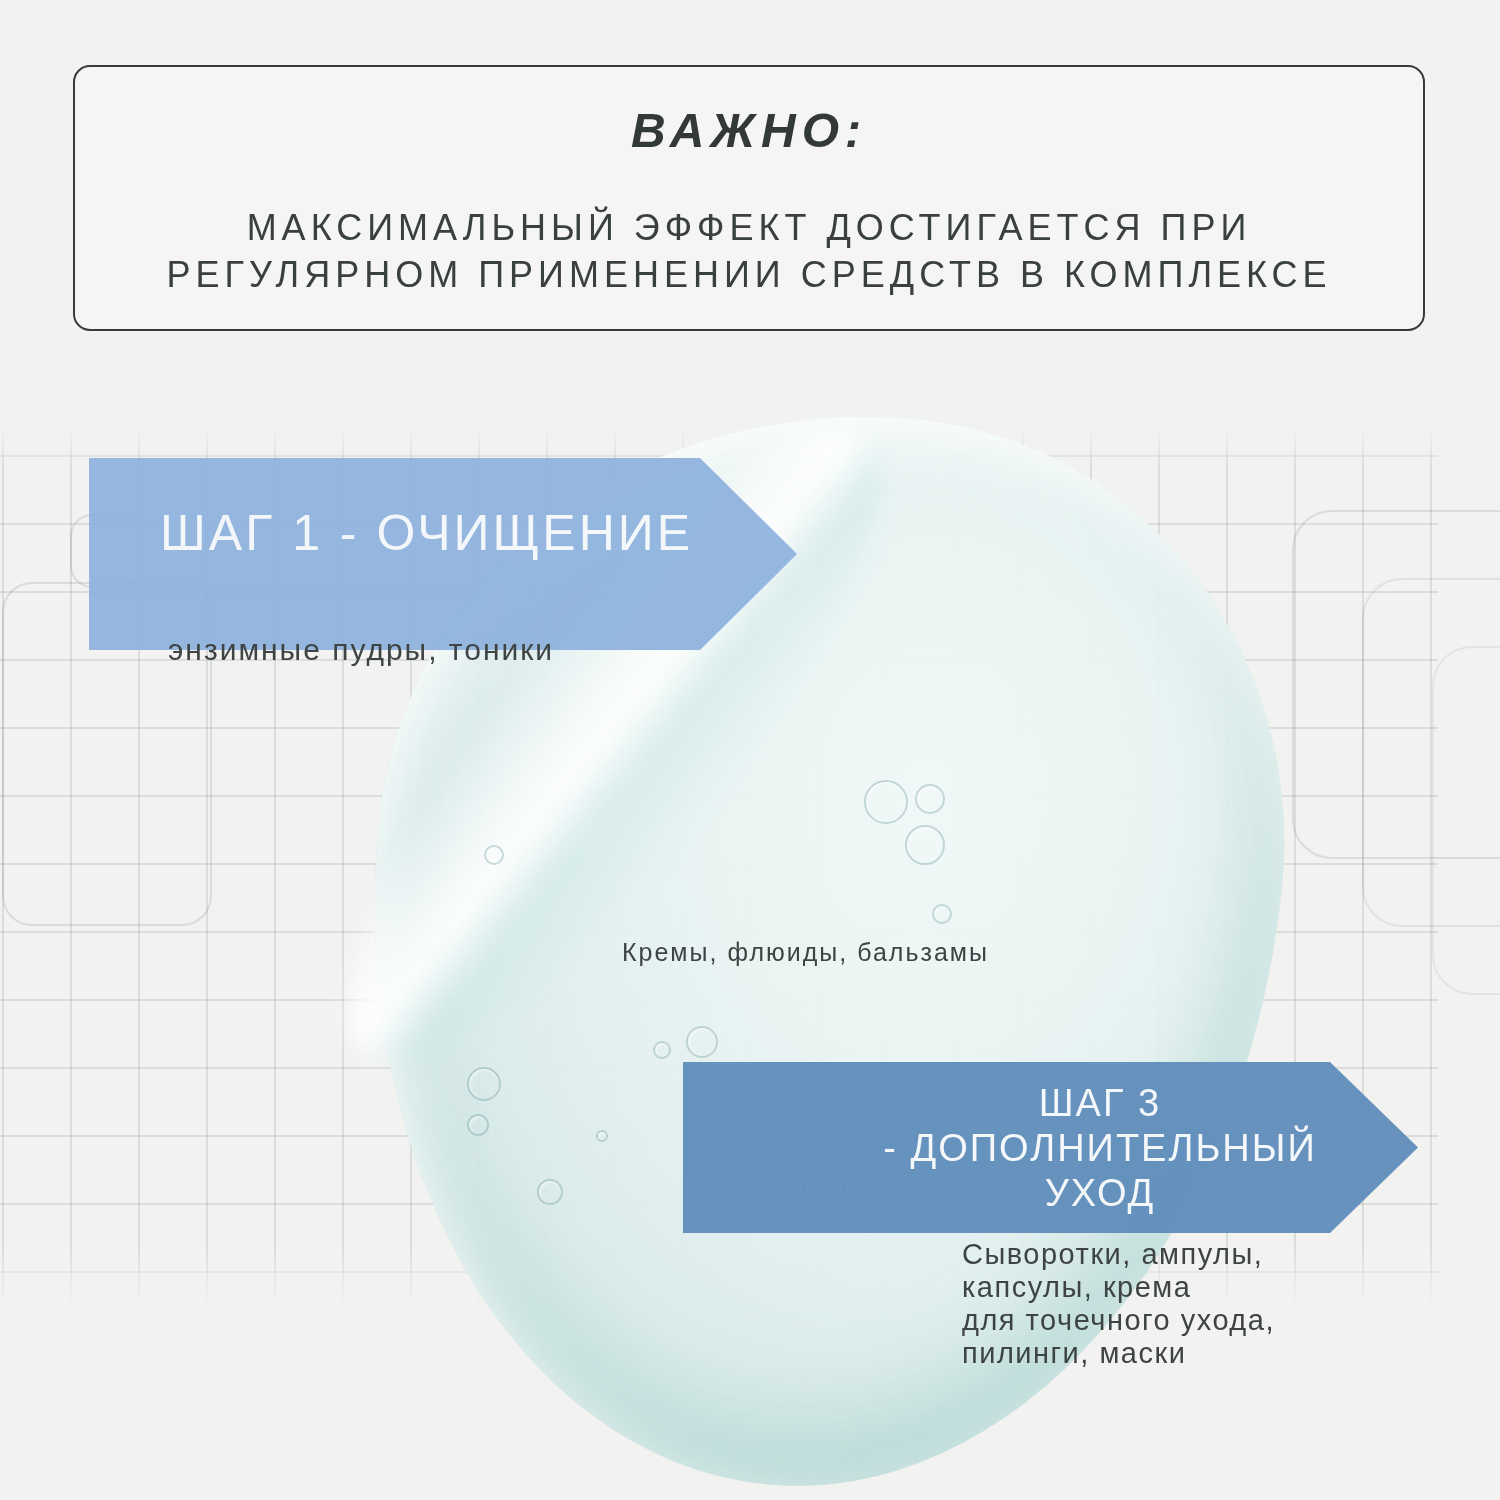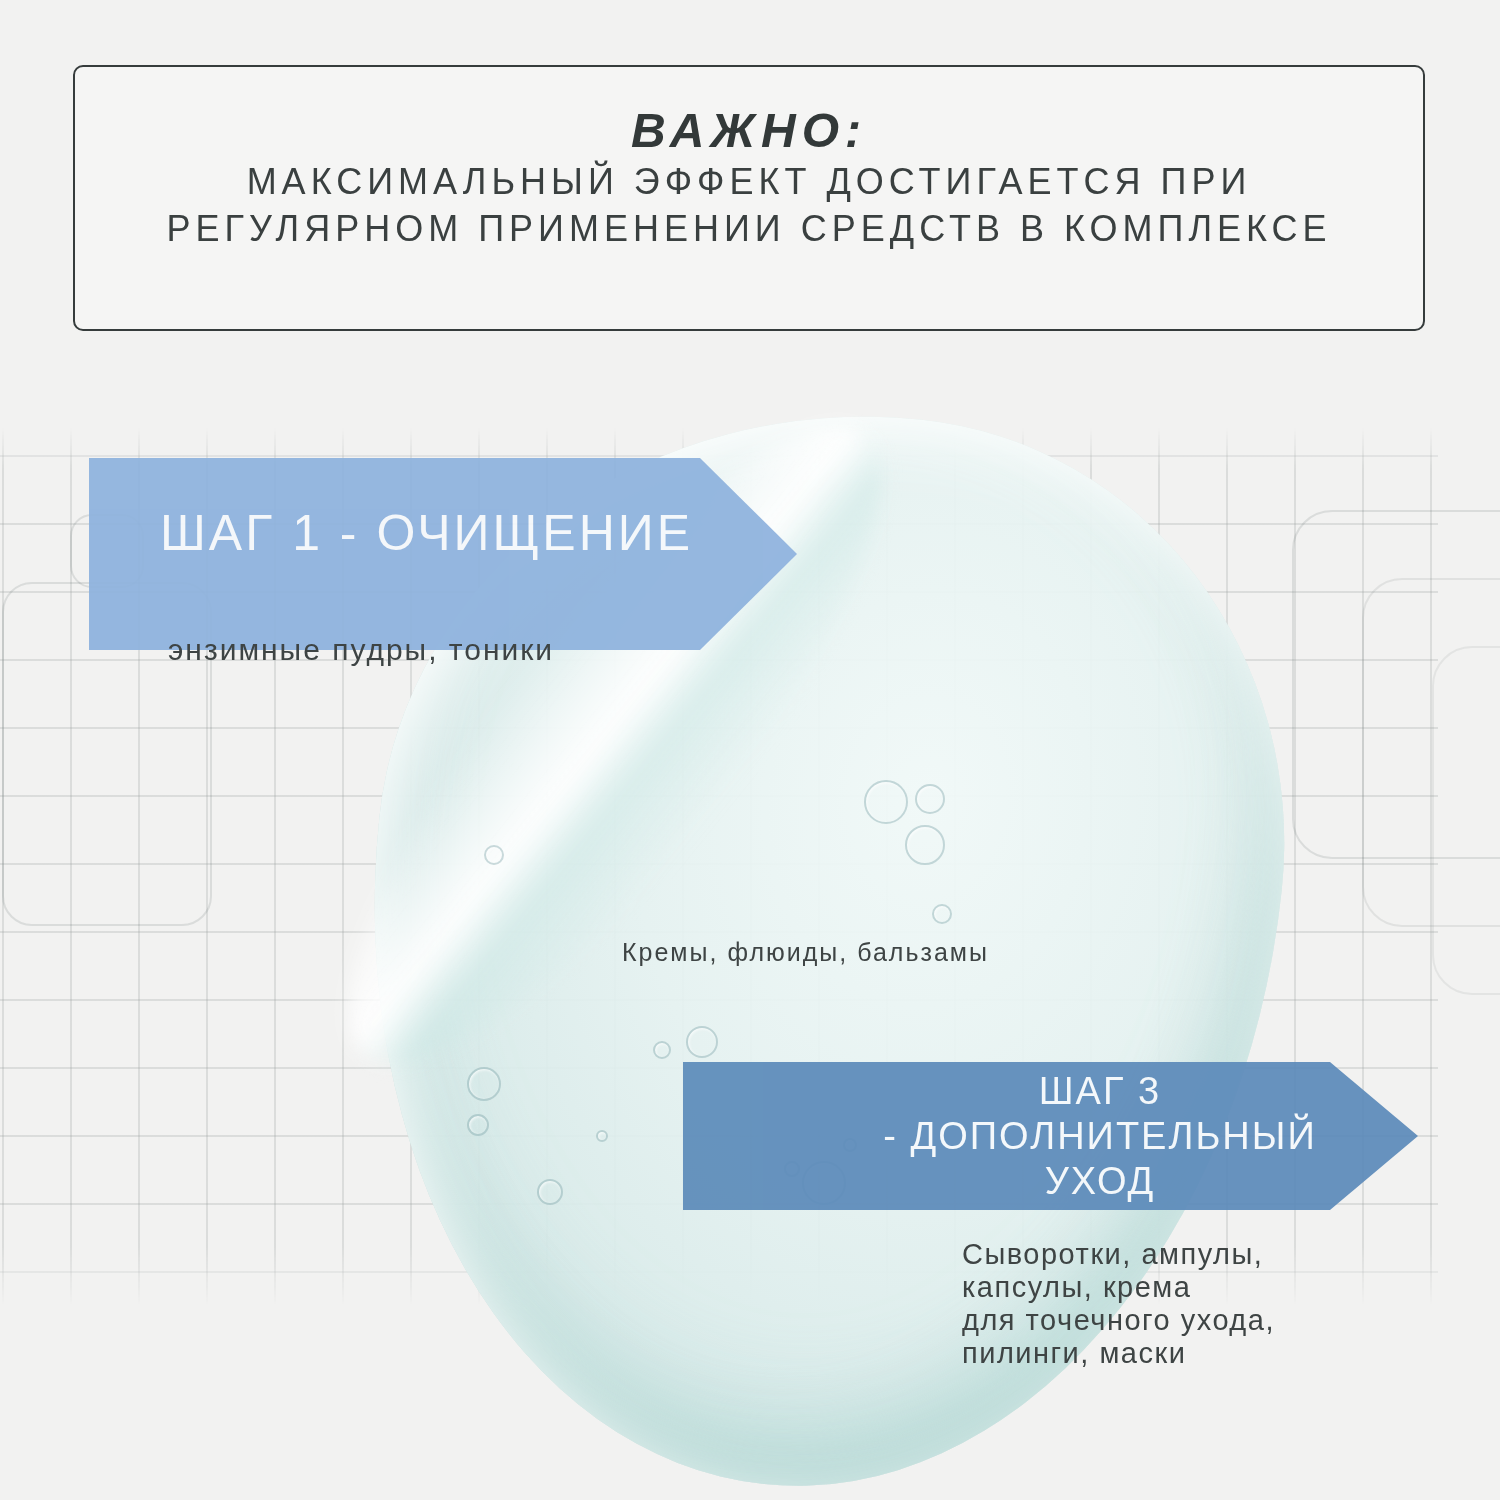--- a/index.html
+++ b/index.html
@@ -48,31 +48,31 @@
     filter:blur(9px);
   }
   .bubble{
     position:absolute;border:2px solid rgba(110,152,158,0.35);
     border-radius:50%;
     box-shadow:inset 1px 1px 3px rgba(255,255,255,0.8);
   }
   
   .notice{
     position:absolute;left:73px;top:65px;width:1352px;height:266px;
-    border:2px solid #363c3c;border-radius:10px;background:#f5f5f4;
+    border:2px solid #363c3c;border-radius:17px;background:#f5f5f4;
     box-sizing:border-box;text-align:center;color:#363c3c;
   }
   .notice-title{
     margin-top:36px;font-size:48px;font-style:italic;font-weight:600;
     letter-spacing:6px;color:#333939;
   }
   .notice-line{
     font-size:36px;letter-spacing:5px;line-height:47px;color:#3a4040;
   }
-  .notice-line.first{}
+  .notice-line.first{margin-top:46px;}
   
   .banner{
     position:absolute;opacity:0.94;color:#f5f8fb;
   }
   .banner.b1{
     left:89px;top:458px;width:708px;height:192px;
     clip-path:polygon(0 0, calc(100% - 97px) 0, 100% 50%, calc(100% - 97px) 100%, 0 100%);
   }
   .banner.b1 .label{
     position:absolute;left:71px;top:0;line-height:150px;
@@ -80,21 +80,21 @@
   }
   .banner.b2{
     left:368px;top:755px;width:729px;height:150px;
     clip-path:polygon(0 0, calc(100% - 94px) 0, 100% 50%, calc(100% - 94px) 100%, 0 100%);
   }
   .banner.b2 .label{
     position:absolute;right:88px;width:392px;top:50%;transform:translateY(-50%);
     text-align:center;font-size:38px;line-height:46px;letter-spacing:2px;white-space:nowrap;
   }
   .banner.b3{
-    left:683px;top:1062px;width:735px;height:148px;
+    left:683px;top:1062px;width:735px;height:171px;
     clip-path:polygon(0 0, calc(100% - 88px) 0, 100% 50%, calc(100% - 88px) 100%, 0 100%);
   }
   .banner.b3 .label{
     position:absolute;right:86px;width:464px;top:50%;transform:translateY(-50%);
     text-align:center;font-size:38px;line-height:45px;letter-spacing:2px;white-space:nowrap;
   }
   
   .desc{position:absolute;color:#3e4444;}
   .desc.d1{left:168px;top:630px;font-size:30px;line-height:40px;letter-spacing:2px;}
   .desc.d2{left:622px;top:938px;font-size:25px;letter-spacing:2px;}

